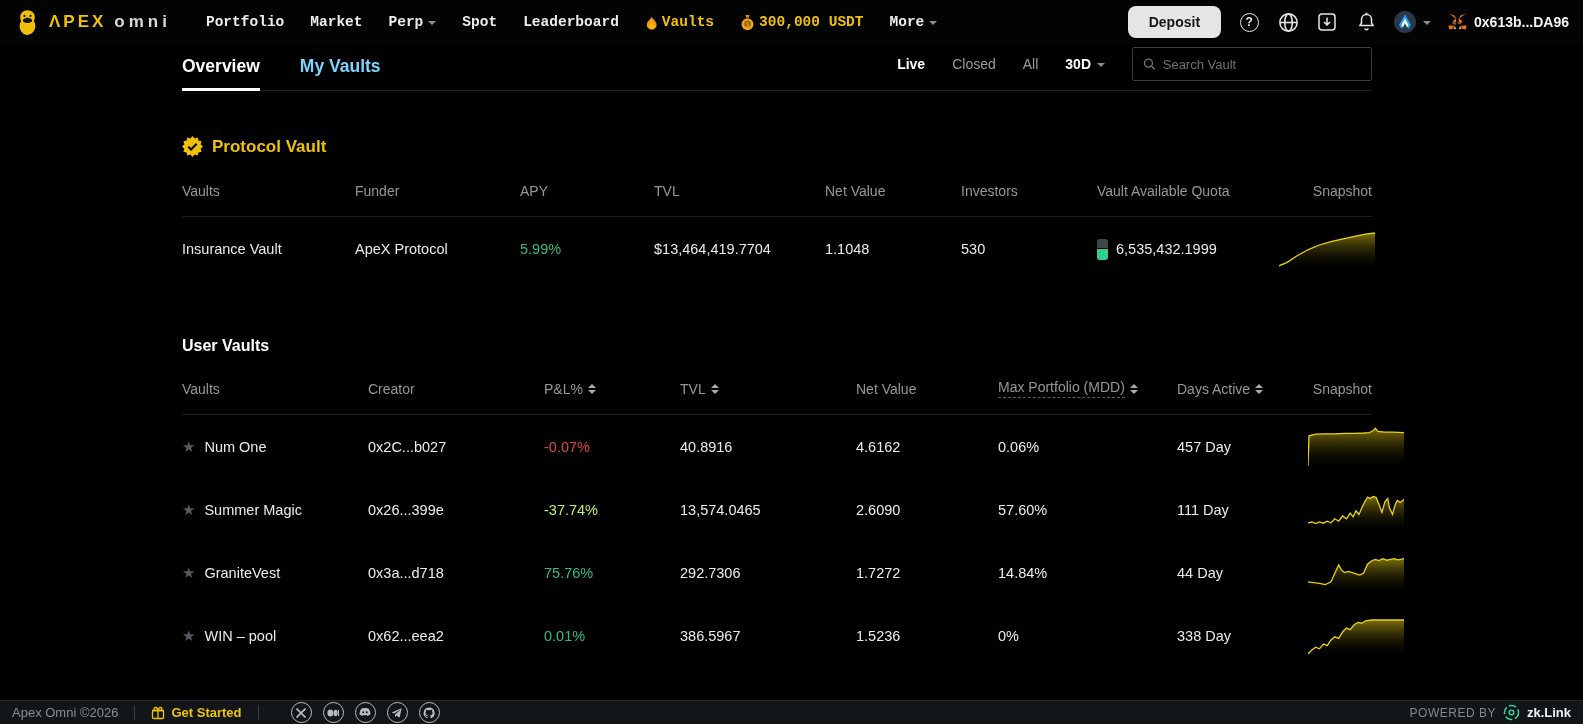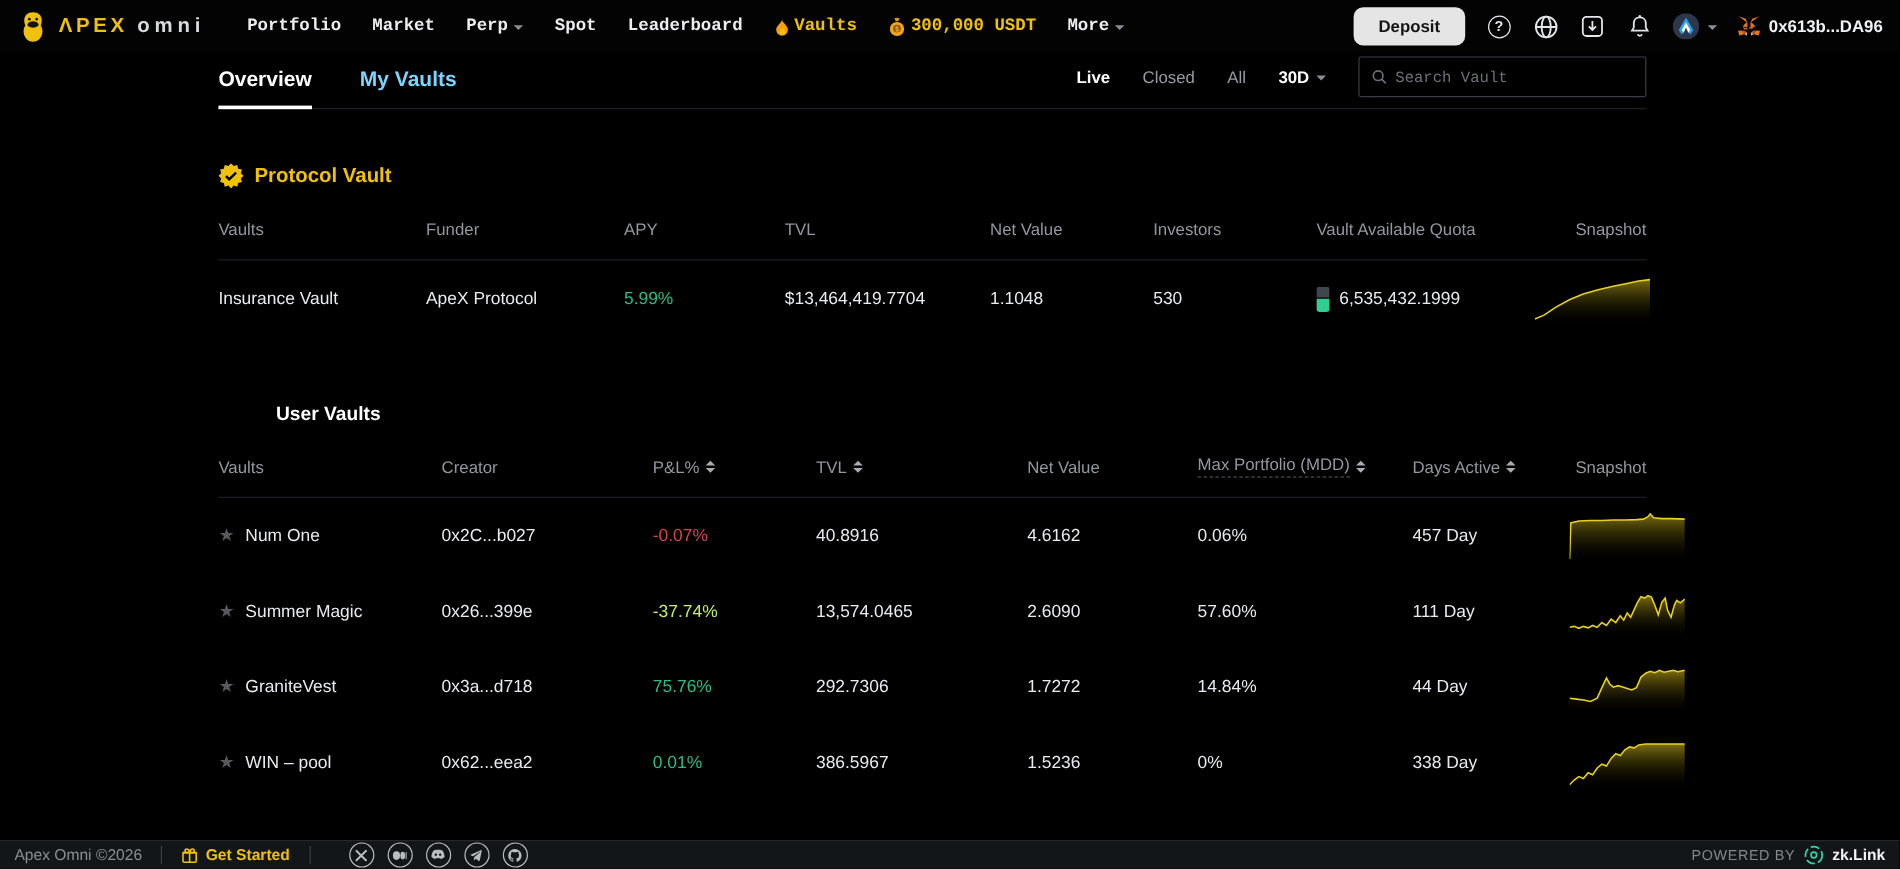--- a/index.html
+++ b/index.html
@@ -36,28 +36,28 @@
   .tab.active { color:#fff;text-align:center; }
   .tab.active::after { content:""; position:absolute; left:0; right:0; bottom:-1px; height:3px; background:#fff; }
   .tab.inactive { color:#7dd3fc; margin-left:40px;margin-top:16px; }
   .tabs-right { margin-left:auto; display:flex; align-items:center; gap:27px; padding-bottom:9px; }
   .filter { font-size:14px; color:#989ba0; cursor:pointer; }
   .filter.active { color:#fff; font-weight:700; }
   .period { display:flex; align-items:center; gap:6px; color:#fff; font-size:14px; font-weight:700; cursor:pointer; }
   .search-box { display:flex; align-items:center; gap:7px; width:240px; height:34px;
                 border:1px solid #3a3e44; border-radius:2px; padding:0 10px; }
   .search-box input { background:transparent; border:none; outline:none; color:#cfd1d4;
-                      font-size:13px; width:100%; font-family:Liberation Mono, monospace; }
+                      font-size:13px; width:100%; font-family:Liberation Sans, sans-serif; }
   .search-box input::placeholder { color:#6d7076; }
 
   
   .section-head { display:flex; align-items:center; gap:9px; margin-top:45px; }
   .section-head .title { color:#f0c10a; font-size:17px; font-weight:700; }
   .section-head.plain { margin-top:56px; }
-  .section-head.plain .title { color:#fff; font-size:16px;margin-left:48px; }
+  .section-head.plain .title { color:#fff; font-size:16px; }
 
   
   .thead { display:grid; align-items:center; height:52px; margin-top:8px;
            border-bottom:1px solid #1c1f23; color:#94979c; font-size:14px; }
   .grid-protocol { grid-template-columns:173px 165px 134px 171px 136px 136px 182px 1fr; }
   .grid-user     { grid-template-columns:186px 176px 136px 176px 142px 179px 131px 1fr; }
   .th { display:flex; align-items:center; gap:5px; }
   .th.sortable { cursor:pointer; }
   .th.snapshot, .cell.snapshot { justify-self:end; }
   .mdd-label { border-bottom:1px dashed #5c5f64; padding-bottom:2px; }

